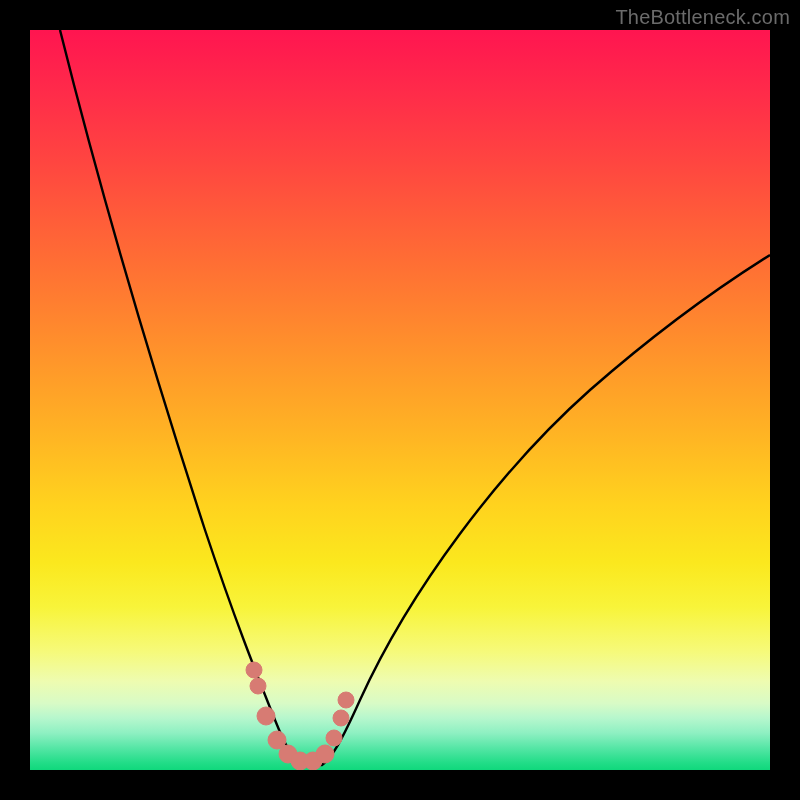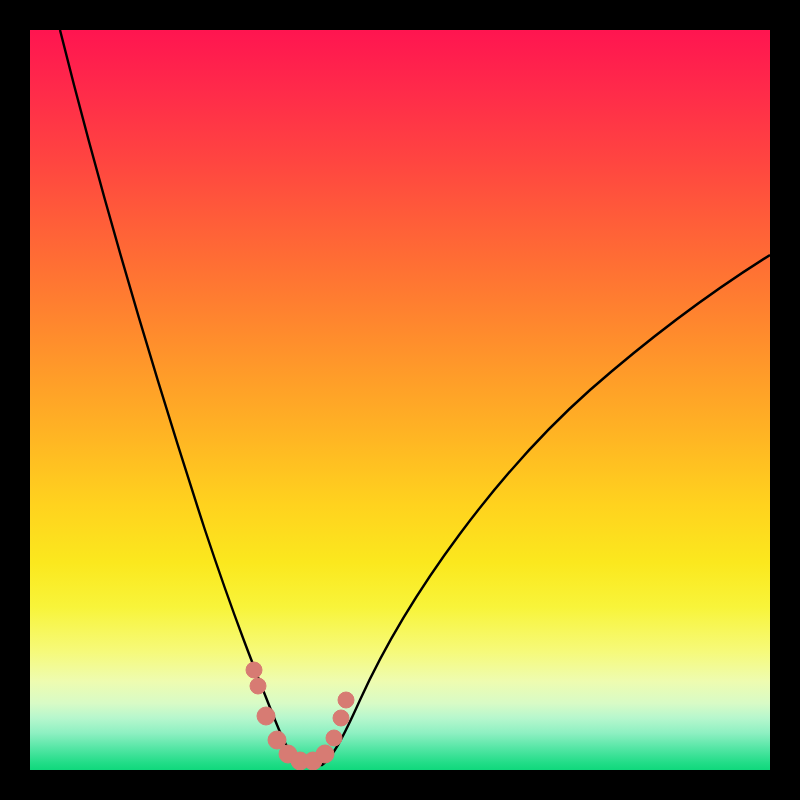--- a/index.html
+++ b/index.html
@@ -87,13 +87,14 @@
         <circle cx="283" cy="731" r="9"></circle>
         <circle cx="295" cy="724" r="9"></circle>
         <circle cx="304" cy="708" r="8"></circle>
         <circle cx="311" cy="688" r="8"></circle>
         <circle cx="316" cy="670" r="8"></circle>
       </g>
     </svg>
 
   </div>
 
+  <div class="watermark">TheBottleneck.com</div>
 </div>
 
 </body></html>

